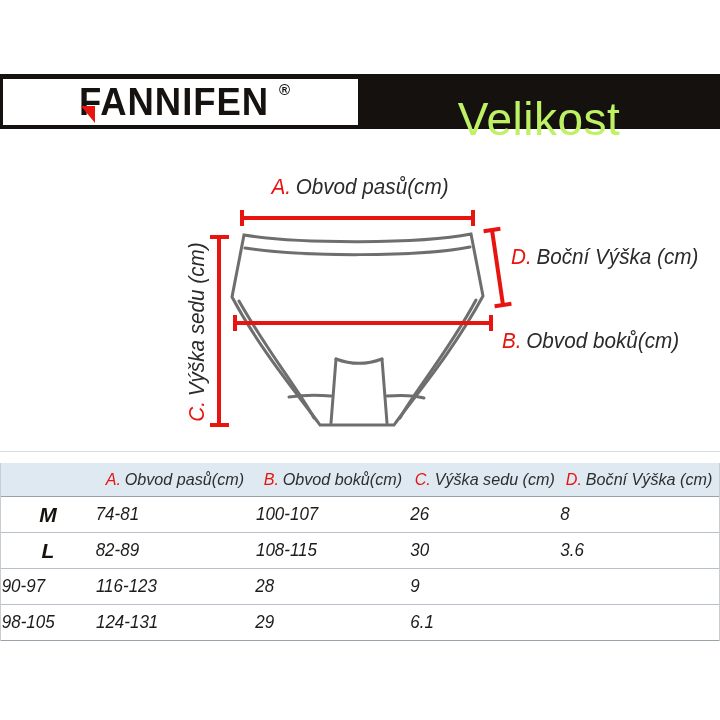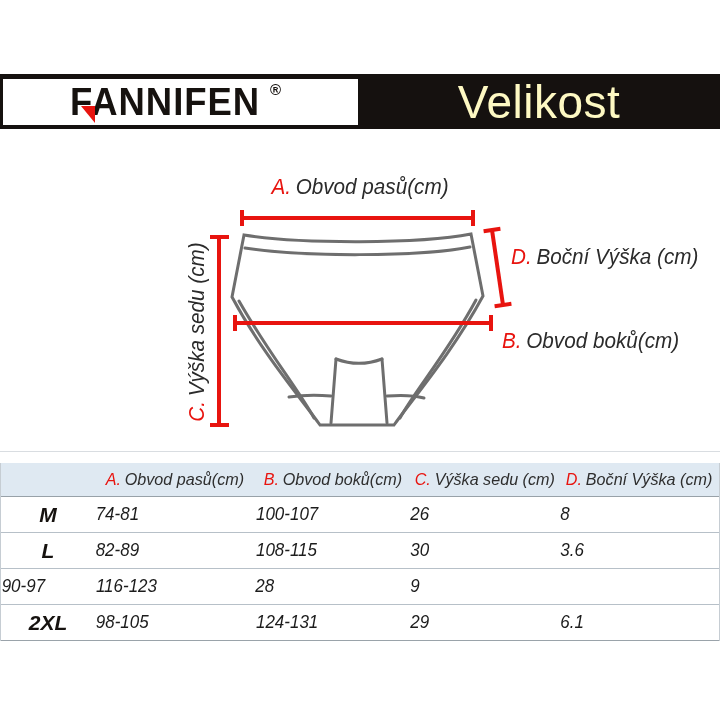--- a/index.html
+++ b/index.html
@@ -10,38 +10,38 @@
   
   .brand-bar{
     position:absolute;left:0;top:74px;width:720px;height:55px;
     background:#15110f;
   }
   .logo-box{
     position:absolute;left:3px;top:5px;width:355px;height:46px;
     background:#ffffff;
   }
   .logo-inner{
-    position:absolute;left:67px;top:0;height:46px;display:flex;align-items:center;
+    position:absolute;left:76px;top:0;height:46px;display:flex;align-items:center;
   }
   .logo-text{
     font-weight:700;font-size:38px;color:#16120f;letter-spacing:1px;
     transform:scaleX(.96);transform-origin:left center;white-space:nowrap;
   }
   .logo-reg{
     font-weight:700;font-size:15px;color:#16120f;align-self:flex-start;
     margin-top:2px;margin-left:2px;
   }
   .logo-triangle{
     position:absolute;left:78px;top:27px;width:0;height:0;
     border-top:17px solid #e8140f;border-left:14px solid transparent;
   }
   .bar-title{
-    position:absolute;left:358px;top:0;width:362px;height:55px;
+    position:absolute;left:358px;top:17px;width:362px;height:55px;
     display:flex;align-items:center;justify-content:center;
-    color:#fef9c3;font-size:46px;font-weight:400;letter-spacing:.5px;
+    color:#bef264;font-size:46px;font-weight:400;letter-spacing:.5px;
   }
   
   .diagram{position:absolute;left:0;top:140px;width:720px;height:312px;}
   .diagram svg{position:absolute;left:0;top:0;}
   .dlabel{
     position:absolute;font-style:italic;font-size:22px;color:#2b2b2b;
     white-space:nowrap;font-weight:400;
   }
   .dl-letter{color:#e8140f;margin-right:5px;font-style:italic;}
   .lbl-a{left:0;top:34px;width:720px;text-align:center;transform:scaleX(.94);transform-origin:center;}
@@ -151,20 +151,19 @@
     </div>
 
     <div class="trow">
       <div class="cell"><span class="cellc">90-97</span></div>
       <div class="cell"><span class="cellc">116-123</span></div>
       <div class="cell"><span class="cellc">28</span></div>
       <div class="cell"><span class="cellc">9</span></div>
     </div>
 
     <div class="trow">
-      <div class="size-cell">2XL</div>
       <div class="cell"><span class="cellc">98-105</span></div>
       <div class="cell"><span class="cellc">124-131</span></div>
       <div class="cell"><span class="cellc">29</span></div>
       <div class="cell"><span class="cellc">6.1</span></div>
     </div>
   </div>
 </div>
 
 </body></html>

